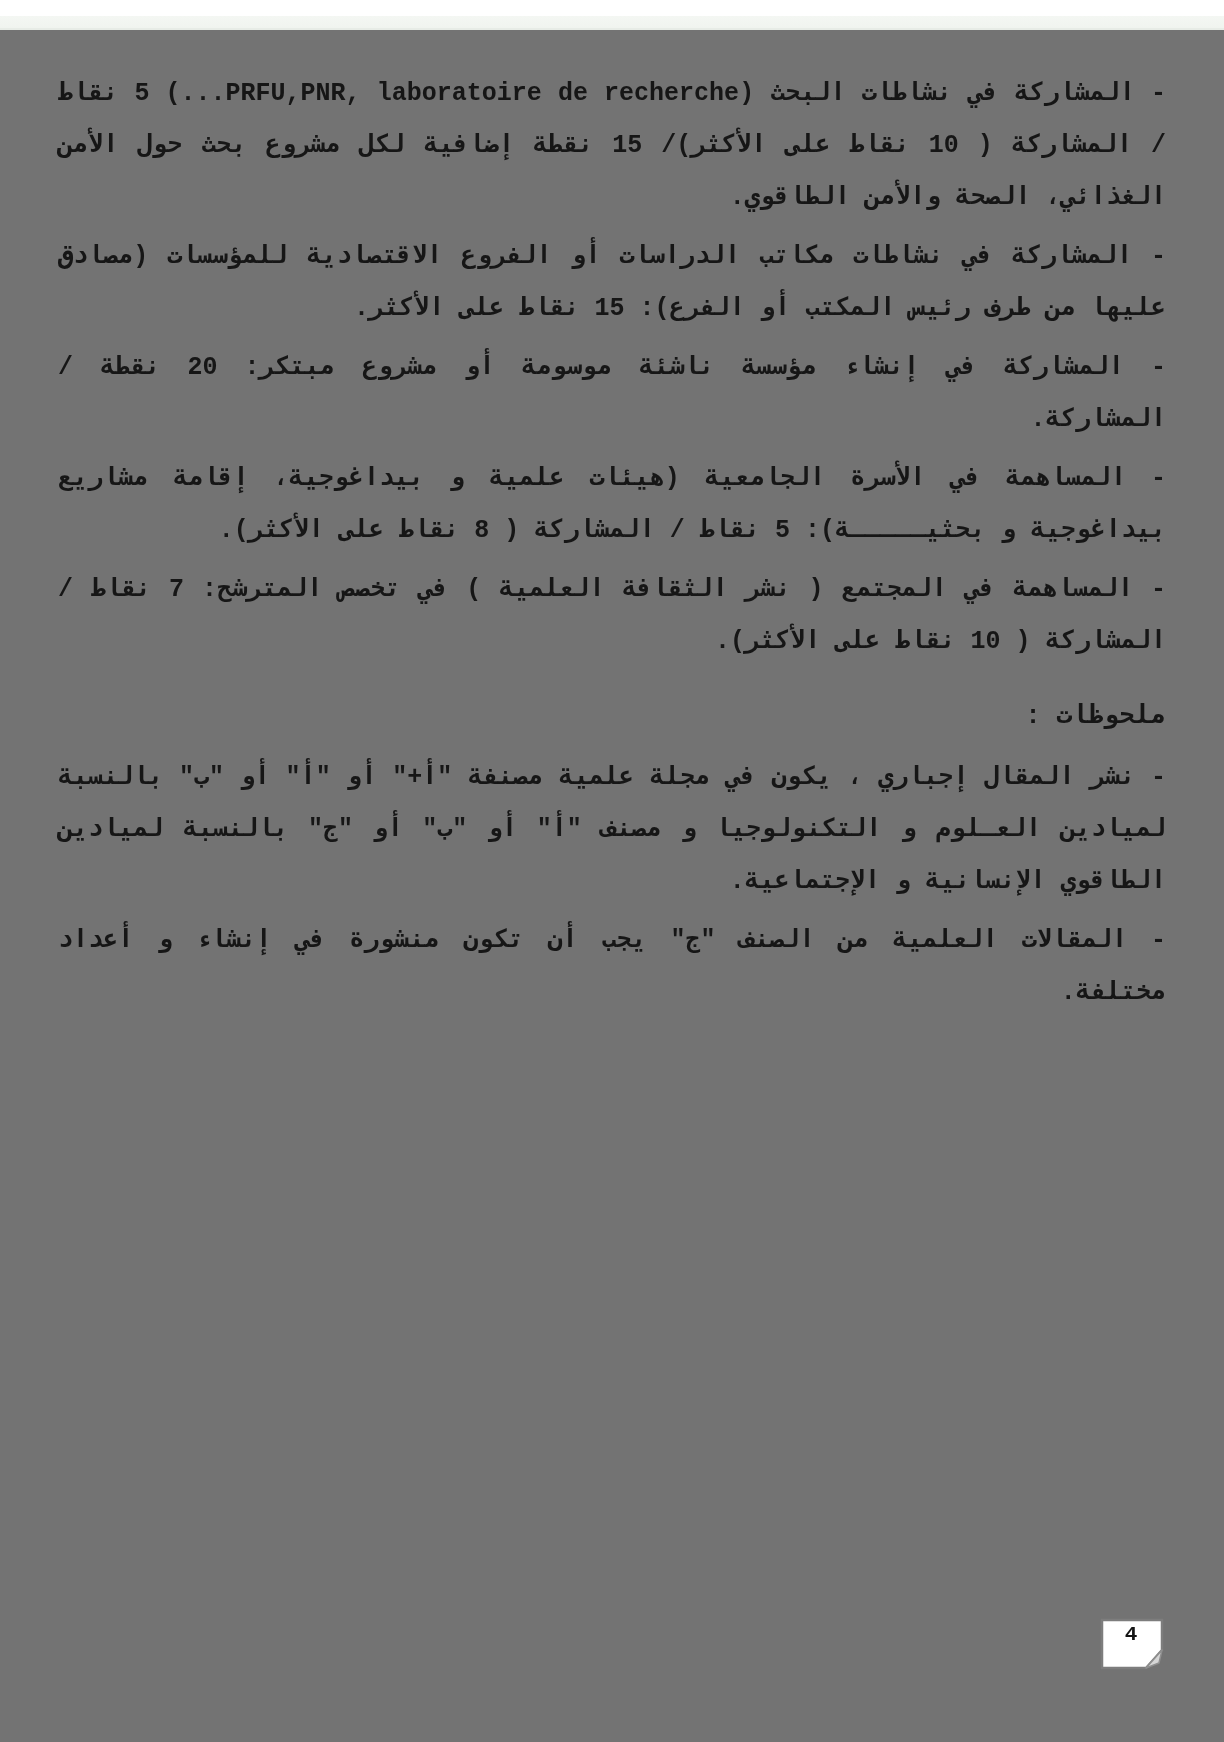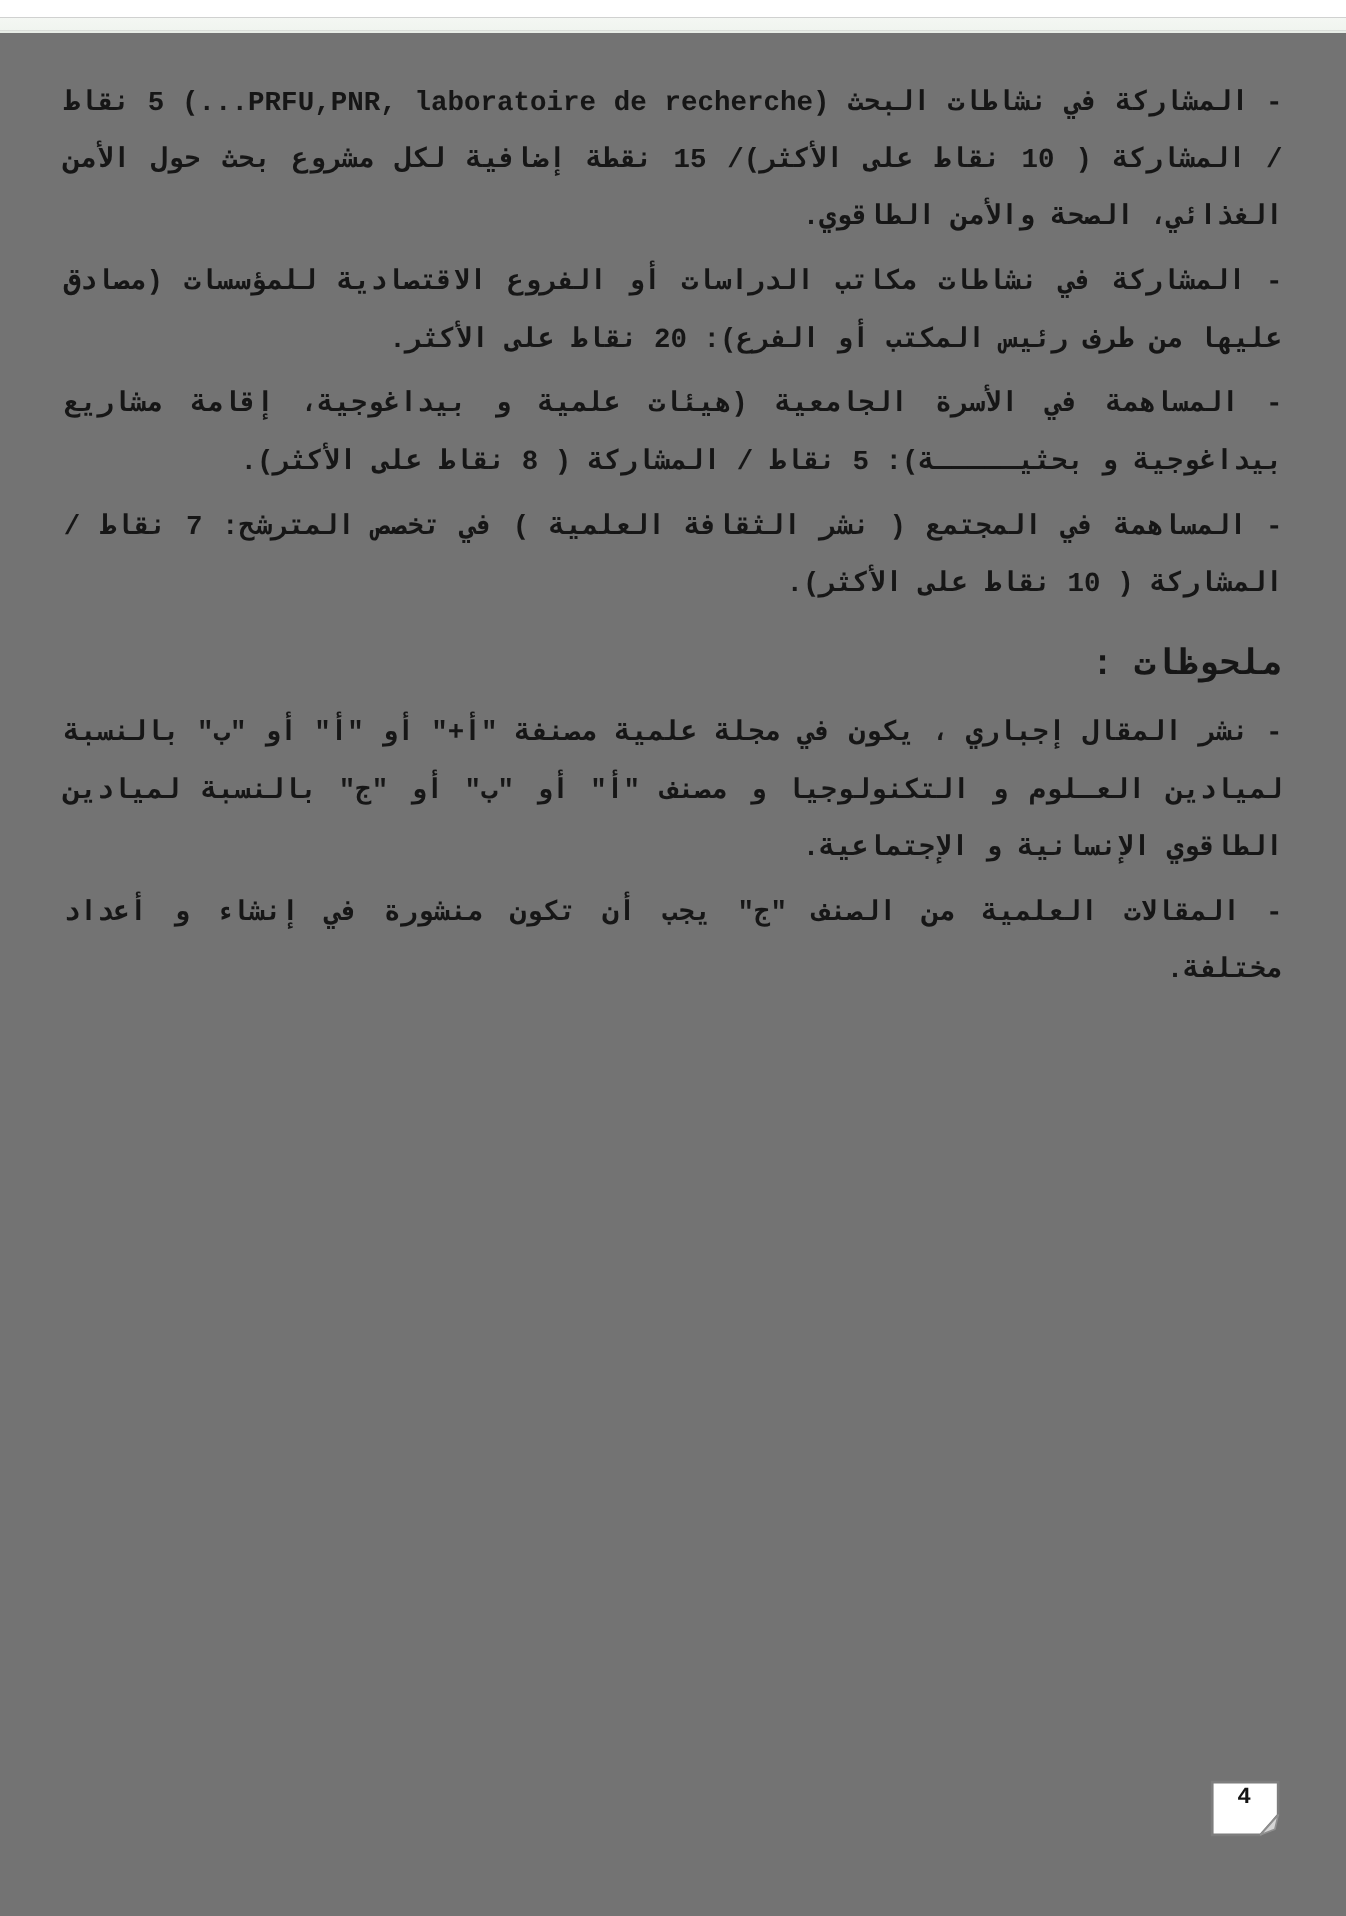--- a/index.html
+++ b/index.html
@@ -34,21 +34,21 @@
     color: #161616;
     font-weight: bold;
     font-size: 25px;
     line-height: 52px;
   }
   .content p.para {
     margin: 0 0 7px 0;
   }
   .notes-heading {
     margin: 22px 0 10px 0;
-    font-size: 32px;
+    font-size: 26px;
     line-height: 52px;
     text-align: right;
     color: #161616;
   }
   .page-badge {
     position: absolute;
     top: 1602px;
     left: 1100px;
     width: 70px;
     height: 54px;
@@ -74,21 +74,22 @@
 <body>
 
 <div class="page">
 
   <div class="scan-band"></div>
 
   <main class="content">
 
     <section>
         <p class="para">- المشاركة في نشاطات البحث (PRFU,PNR, laboratoire de recherche...) 5 نقاط / المشاركة ( 10 نقاط على الأكثر)/ 15 نقطة إضافية لكل مشروع بحث حول الأمن الغذائي، الصحة والأمن الطاقوي.</p>
-        <p class="para">- المشاركة في نشاطات مكاتب الدراسات أو الفروع الاقتصادية للمؤسسات (مصادق عليها من طرف رئيس المكتب أو الفرع): 20 نقاط على الأكثر.</p>
+        <p class="para">- المشاركة في نشاطات مكاتب الدراسات أو الفروع الاقتصادية للمؤسسات (مصادق عليها من طرف رئيس المكتب أو الفرع): 15 نقاط على الأكثر.</p>
+        <p class="para">- المشاركة في إنشاء مؤسسة ناشئة موسومة أو مشروع مبتكر: 20 نقطة / المشاركة.</p>
         <p class="para">- المساهمة في الأسرة الجامعية (هيئات علمية و بيداغوجية، إقامة مشاريع بيداغوجية و بحثيـــــة): 5  نقاط / المشاركة ( 8 نقاط على الأكثر).</p>
         <p class="para">- المساهمة في المجتمع ( نشر الثقافة العلمية ) في تخصص المترشح: 7 نقاط / المشاركة  ( 10 نقاط على الأكثر).</p>
       </section>
 
     <h3 class="notes-heading">ملحوظات :</h3>
 
     <section>
         <p class="para">- نشر المقال إجباري ، يكون في مجلة علمية مصنفة "أ+" أو "أ" أو "ب" بالنسبة لميادين العـلوم و التكنولوجيا و مصنف "أ" أو "ب" أو "ج" بالنسبة لميادين الطاقوي الإنسانية و الإجتماعية.</p>
         <p class="para">- المقالات العلمية من الصنف "ج" يجب أن تكون منشورة في إنشاء و أعداد مختلفة.</p>
       </section>

